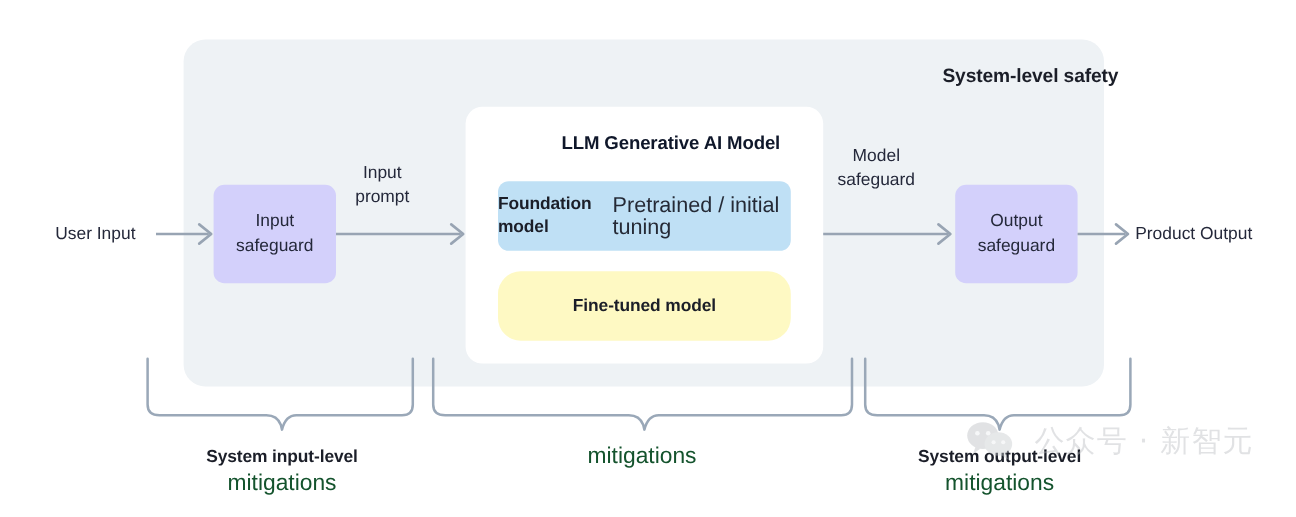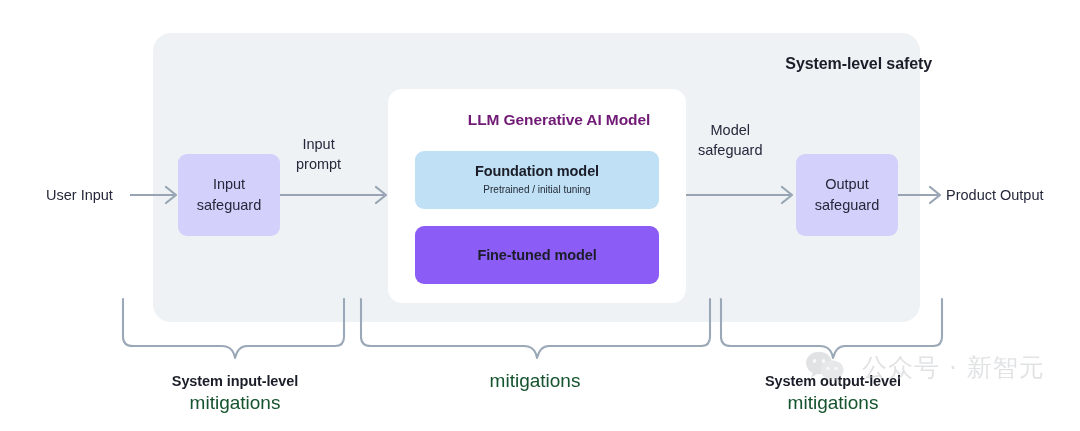--- a/index.html
+++ b/index.html
@@ -53,47 +53,47 @@
     border-radius: 14px;
   }
   #model-card-title {
     position: absolute;
     left: 388px;
     top: 111px;
     width: 342px;
     text-align: center;
     font-size: 15.5px;
     font-weight: bold;
-    color: #701a75;
+    color: #0f172a;
     letter-spacing: -0.1px;
   }
 
   .model-box {
     position: absolute;
     left: 415px;
     width: 244px;
     height: 58px;
     border-radius: 9px;
     display: flex;
-    flex-direction: column;
+    flex-direction: row;
     align-items: center;
     justify-content: center;
   }
   #foundation-model-box { top: 151px; background: #bfe0f5; }
-  #finetuned-model-box  { top: 226px; background: #8b5cf6; }
+  #finetuned-model-box  { top: 226px; background: #fef9c3; border-radius: 19px; }
 
   .model-box-title {
     font-size: 14.5px;
     font-weight: bold;
     color: #1b1e28;
     line-height: 19px;
     letter-spacing: -0.1px;
   }
   .model-box-sub {
-    font-size: 10px;
+    font-size: 18px;
     color: #252a36;
     line-height: 18px;
   }
 
   
   .safeguard-box {
     position: absolute;
     width: 102px;
     height: 82px;
     background: #d3d0fb;

